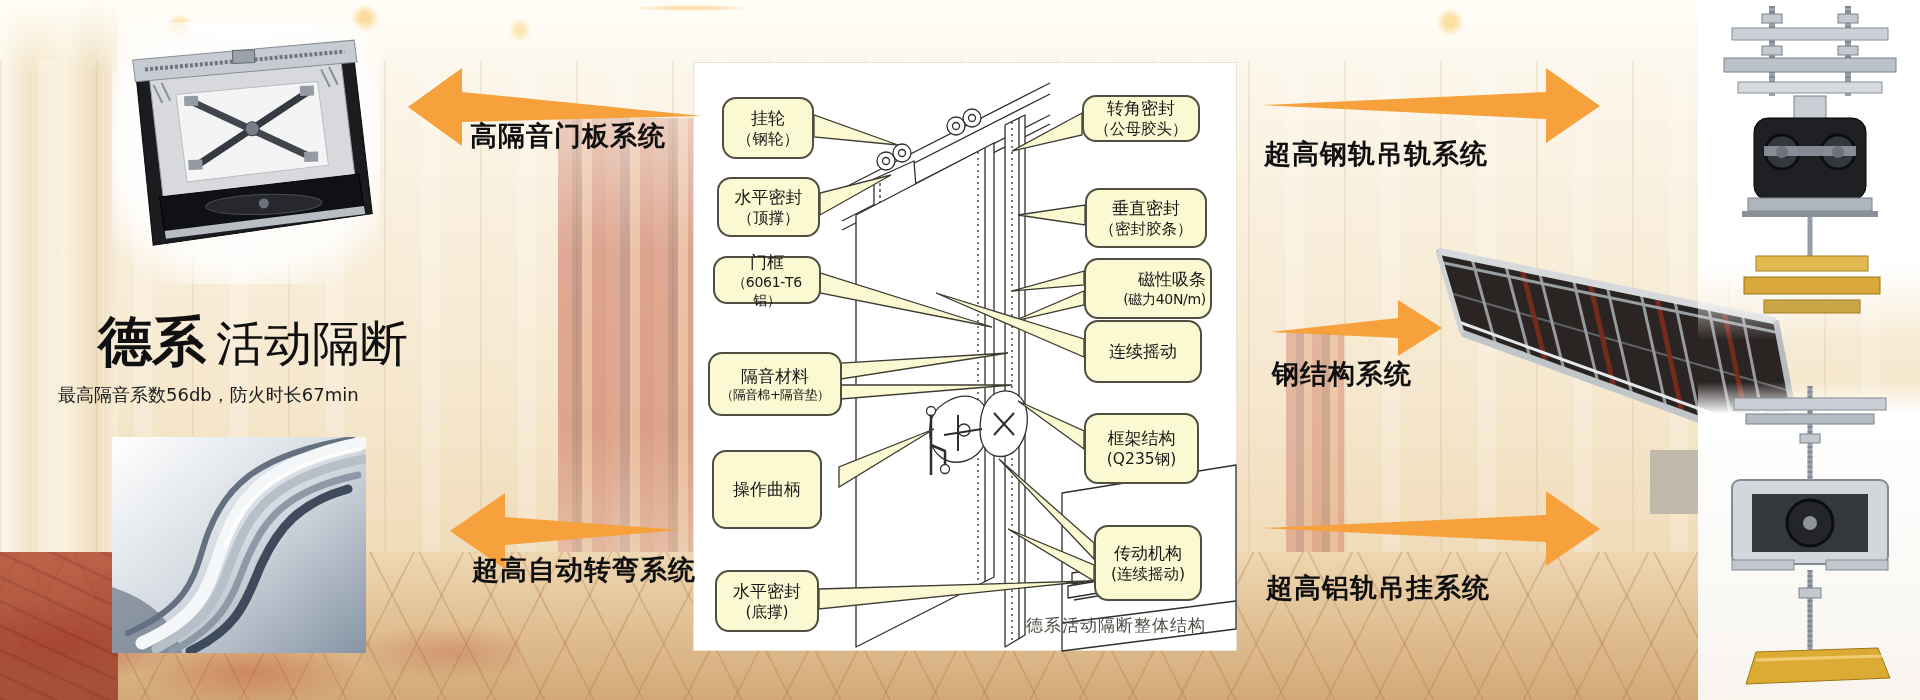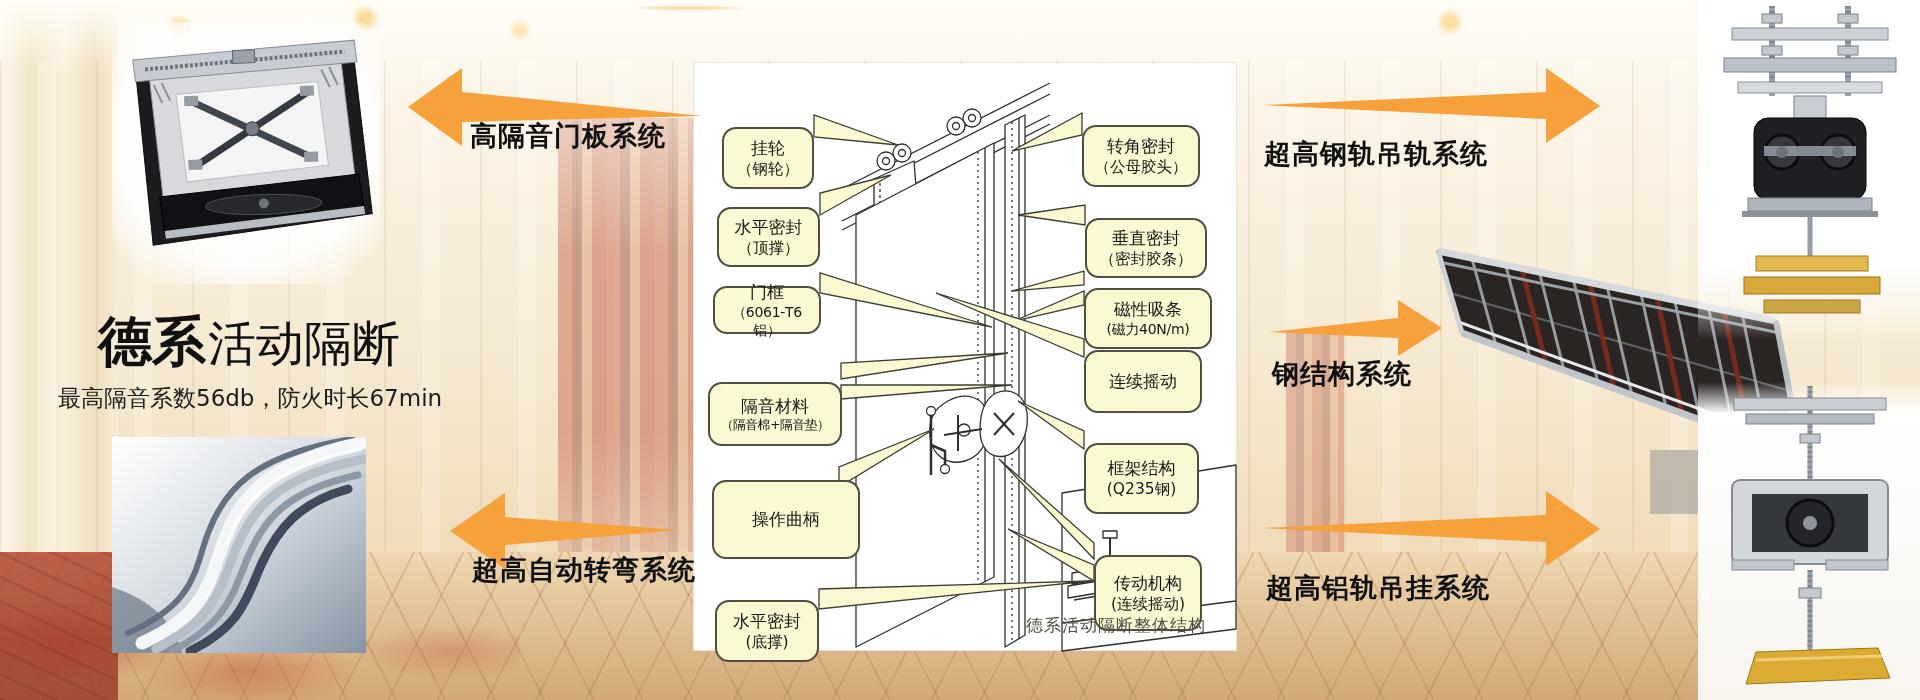--- a/index.html
+++ b/index.html
@@ -52,35 +52,35 @@
   .photo-hw-top{left:1698px;top:0;width:222px;height:340px;
     background:linear-gradient(180deg,#ffffff 0 78%, rgba(255,255,255,0));}
   .photo-hw-bot{left:1698px;top:382px;width:222px;height:318px;
     background:linear-gradient(180deg, rgba(255,255,255,0), #ffffff 10%, #f8f5ef);}
   
   .diagram-panel{left:693px;top:62px;width:544px;height:589px;background:#ffffff;
     border:1px solid #eae4d6;box-sizing:border-box;}
   .draw{position:absolute;left:0;top:0;}
   .callout{position:absolute;background:#FBF9D2;border:2px solid #4F4E40;border-radius:14px;
     display:flex;flex-direction:column;align-items:center;justify-content:center;text-align:center;
-    font-size:17px;line-height:1.3;color:#171717;padding:3px 4px;box-sizing:border-box;margin-top:30px;}
+    font-size:17px;line-height:1.3;color:#171717;padding:3px 4px;box-sizing:border-box;}
   .callout .l2{font-size:15.5px;}
   .callout .l2.s14{font-size:14px;letter-spacing:-.3px;}
   .callout .l2.s13{font-size:12.8px;letter-spacing:-.5px;}
   .diagram-caption{position:absolute;left:300px;top:551px;width:244px;text-align:center;
     font-size:17px;letter-spacing:1px;color:#4e4e46;}
   
   .arrows{left:0;top:0;pointer-events:none;}
   .sys-label{position:absolute;font-weight:bold;color:#0f0f0f;font-size:27px;
     letter-spacing:1px;white-space:nowrap;}
   
   .title-row{position:absolute;left:98px;top:306px;white-space:nowrap;color:#101010;}
   .title-bold{font-size:54px;font-weight:800;}
-  .title-rest{font-size:48px;font-weight:400;margin-left:2px;}
-  .subtitle{position:absolute;left:58px;top:383px;font-size:23px;color:#1c1c1c;white-space:nowrap;}
+  .title-rest{font-size:48px;font-weight:400;margin-left:10px;}
+  .subtitle{position:absolute;left:58px;top:383px;font-size:18px;color:#1c1c1c;white-space:nowrap;}
 </style>
 </head>
 <body>
 
 <div class="stage">
 
   <div class="abs bg-leftwood"></div>
   <div class="abs bg-panels"></div>
   <div class="abs bg-ceiling"></div>
   <div class="abs bg-redband"></div>
@@ -304,38 +304,38 @@
       <span class="l2">（顶撑）</span>
     </div>
     <div class="callout" style="left:19px;top:193px;width:108px;height:48px;">
       <span class="l1">门框</span>
       <span class="l2 s14">（6061-T6铝）</span>
     </div>
     <div class="callout" style="left:14px;top:289px;width:134px;height:64px;">
       <span class="l1">隔音材料</span>
       <span class="l2 s13">（隔音棉+隔音垫）</span>
     </div>
-    <div class="callout" style="left:18px;top:387px;width:148px;height:79px;text-align:right;">
+    <div class="callout" style="left:18px;top:387px;width:110px;height:79px;text-align:right;">
       <span class="l1">操作曲柄</span>
       <span class="l2"></span>
     </div>
     <div class="callout" style="left:21px;top:507px;width:104px;height:62px;">
       <span class="l1">水平密封</span>
       <span class="l2">(底撑)</span>
     </div>
 
-    <div class="callout" style="left:388px;top:32px;width:118px;height:62px;">
+    <div class="callout" style="left:388px;top:32px;width:118px;height:47px;">
       <span class="l1">转角密封</span>
       <span class="l2">（公母胶头）</span>
     </div>
     <div class="callout" style="left:391px;top:125px;width:122px;height:60px;">
       <span class="l1">垂直密封</span>
       <span class="l2">（密封胶条）</span>
     </div>
-    <div class="callout" style="left:390px;top:195px;width:128px;height:61px;">
+    <div class="callout" style="left:390px;top:195px;width:128px;height:61px;align-items:flex-end;">
       <span class="l1">磁性吸条</span>
       <span class="l2 s14">(磁力40N/m)</span>
     </div>
     <div class="callout" style="left:390px;top:257px;width:118px;height:63px;">
       <span class="l1">连续摇动</span>
       <span class="l2"></span>
     </div>
     <div class="callout" style="left:390px;top:350px;width:115px;height:71px;">
       <span class="l1">框架结构</span>
       <span class="l2">(Q235钢)</span>

